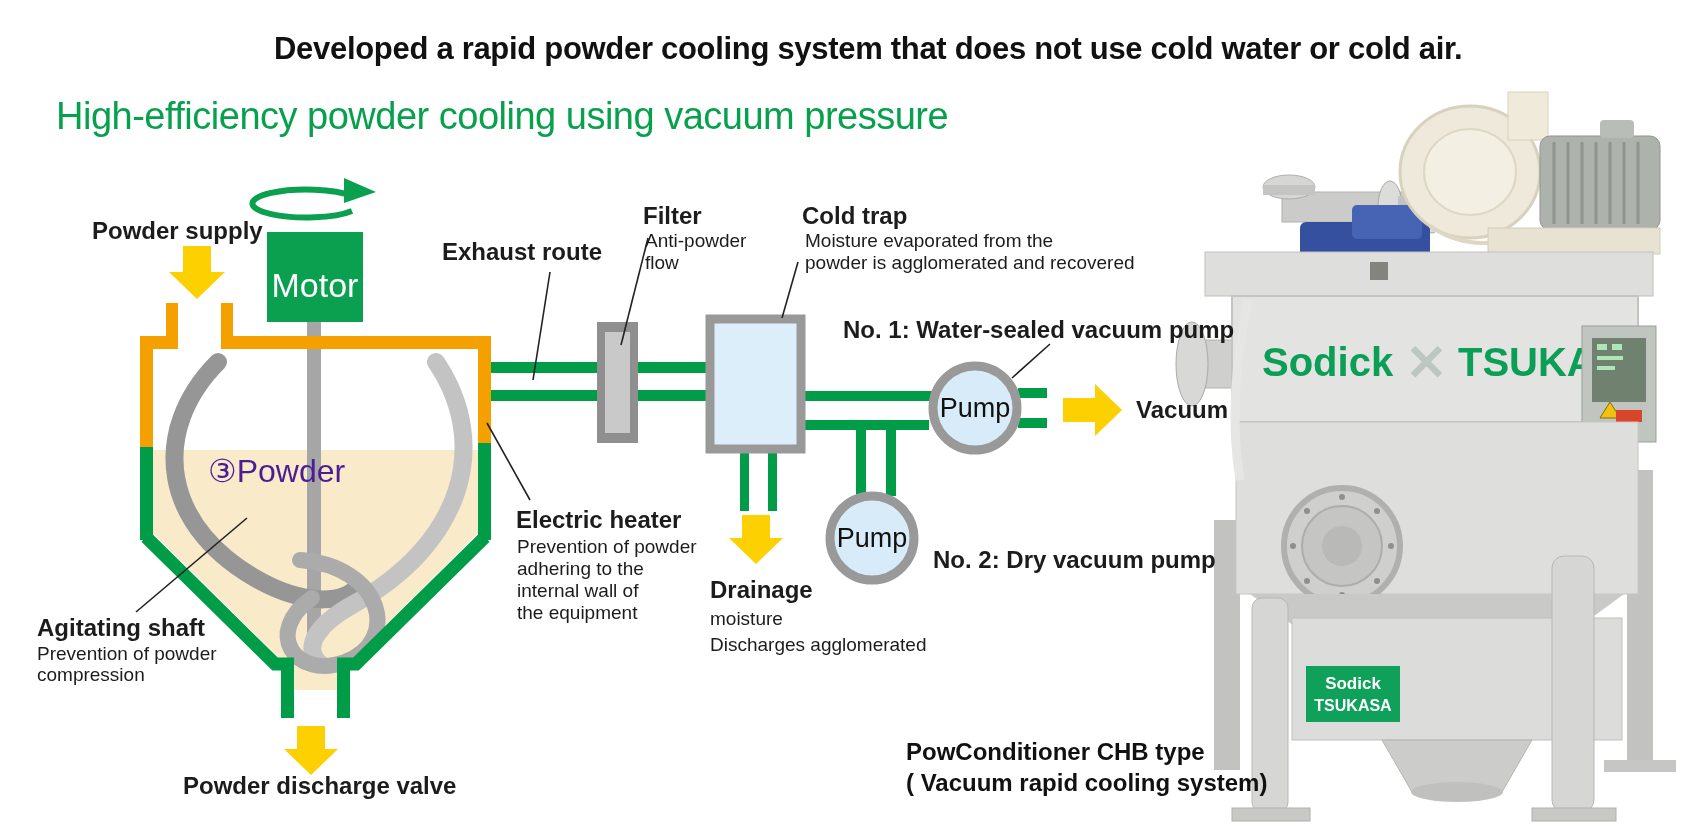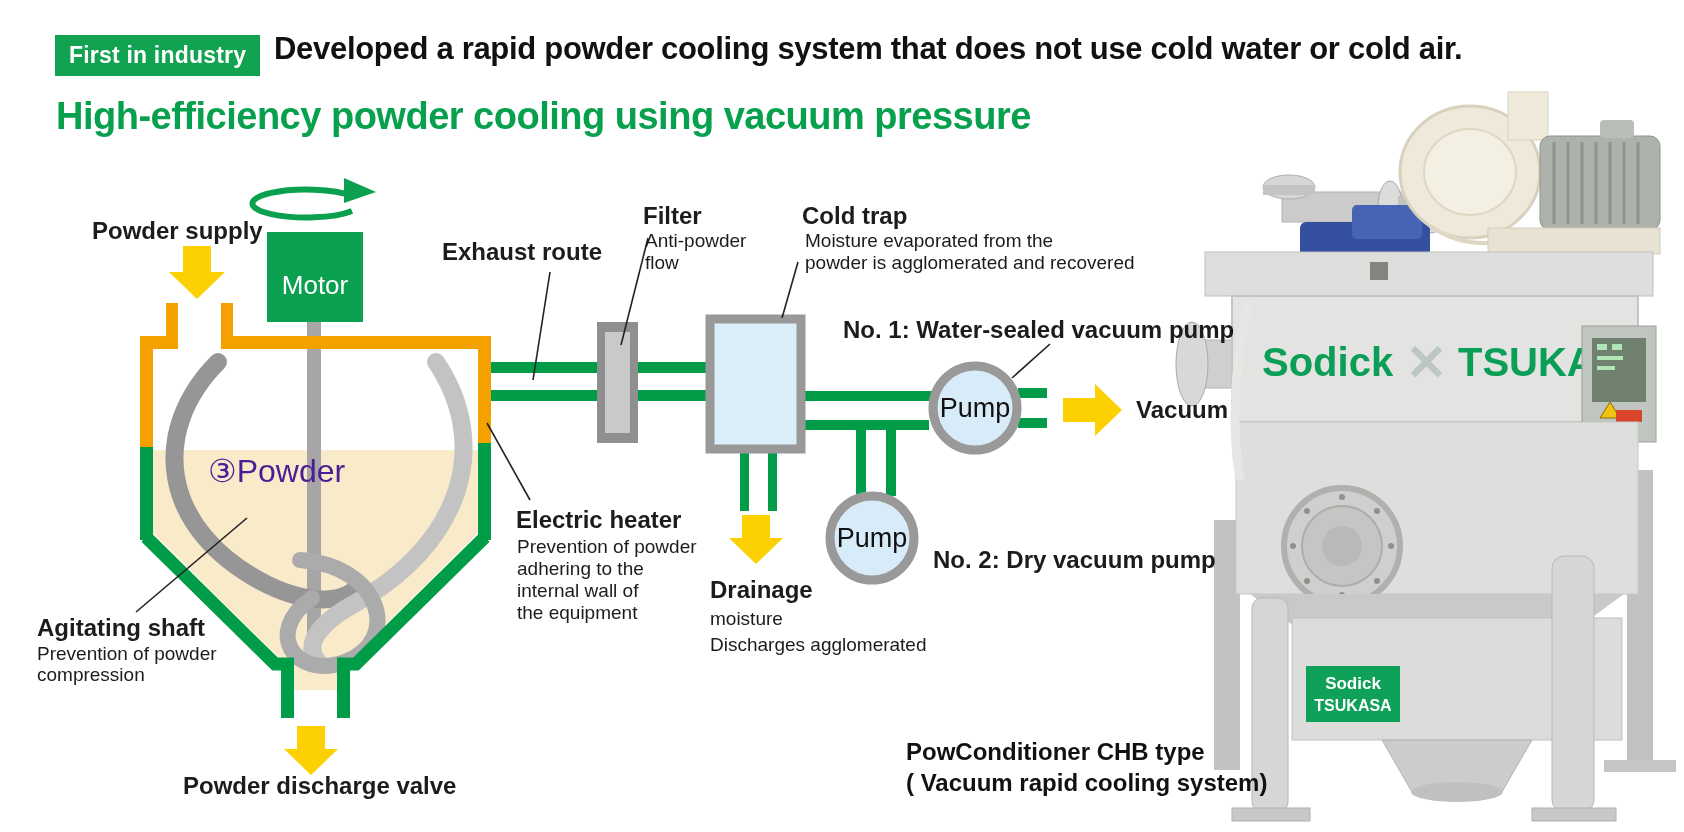--- a/index.html
+++ b/index.html
@@ -3,39 +3,38 @@
 <meta charset="utf-8">
 <style>
   html,body{margin:0;padding:0;background:#fff;}
   .canvas{position:relative;width:1684px;height:832px;background:#ffffff;overflow:hidden;
           font-family:"Liberation Sans",sans-serif;color:#1c1c1c;}
   svg{position:absolute;left:0;top:0;}
   .badge{position:absolute;left:55px;top:35px;height:41px;line-height:41px;padding:0 14px;
          background:#12a351;color:#fff;font-size:23px;font-weight:bold;letter-spacing:.2px;}
   .title{position:absolute;left:274px;top:31px;font-size:31px;font-weight:bold;color:#111;
          letter-spacing:-.3px;white-space:nowrap;}
-  .subtitle{position:absolute;left:56px;top:95px;font-size:38px;font-weight:bold;color:#07a04d;
+  .subtitle{position:absolute;left:56px;top:95px;font-size:38px;font-weight:normal;color:#07a04d;
             letter-spacing:-.5px;white-space:nowrap;}
   .lbl{position:absolute;font-size:24px;font-weight:600;color:#1c1c1c;white-space:nowrap;}
   .desc{position:absolute;font-size:19px;font-weight:400;color:#1c1c1c;line-height:22px;white-space:nowrap;}
   .desc span{display:block;}
   .motor-text{position:absolute;left:267px;top:232px;width:96px;height:106px;display:flex;
-              align-items:center;justify-content:center;color:#fff;font-size:26px;font-weight:500;}
+              align-items:center;justify-content:center;color:#fff;font-size:34px;font-weight:500;}
   .pump-text{position:absolute;width:90px;height:40px;display:flex;align-items:center;justify-content:center;
              font-size:27px;font-weight:500;color:#111;}
   .powder-text{position:absolute;left:208px;top:452px;font-size:32px;font-weight:500;color:#4c1d95;}
   .caption{position:absolute;left:906px;top:736px;font-size:24px;font-weight:600;line-height:31px;color:#111;}
   .caption span{display:block;}
 </style>
 </head>
 <body>
 
 <div class="canvas">
 
-  <div class="badge">First in industry</div>
   <div class="title">Developed a rapid powder cooling system that does not use cold water or cold air.</div>
   <div class="subtitle">High-efficiency powder cooling using vacuum pressure</div>
 
   <svg width="1684" height="832" viewBox="0 0 1684 832">
 
     <g>
 
       <rect x="1214" y="520" width="26" height="250" fill="#c2c2c0"></rect>
       <rect x="1627" y="470" width="26" height="300" fill="#c2c2c0"></rect>
       <rect x="1604" y="760" width="72" height="12" fill="#c6c6c4"></rect>

